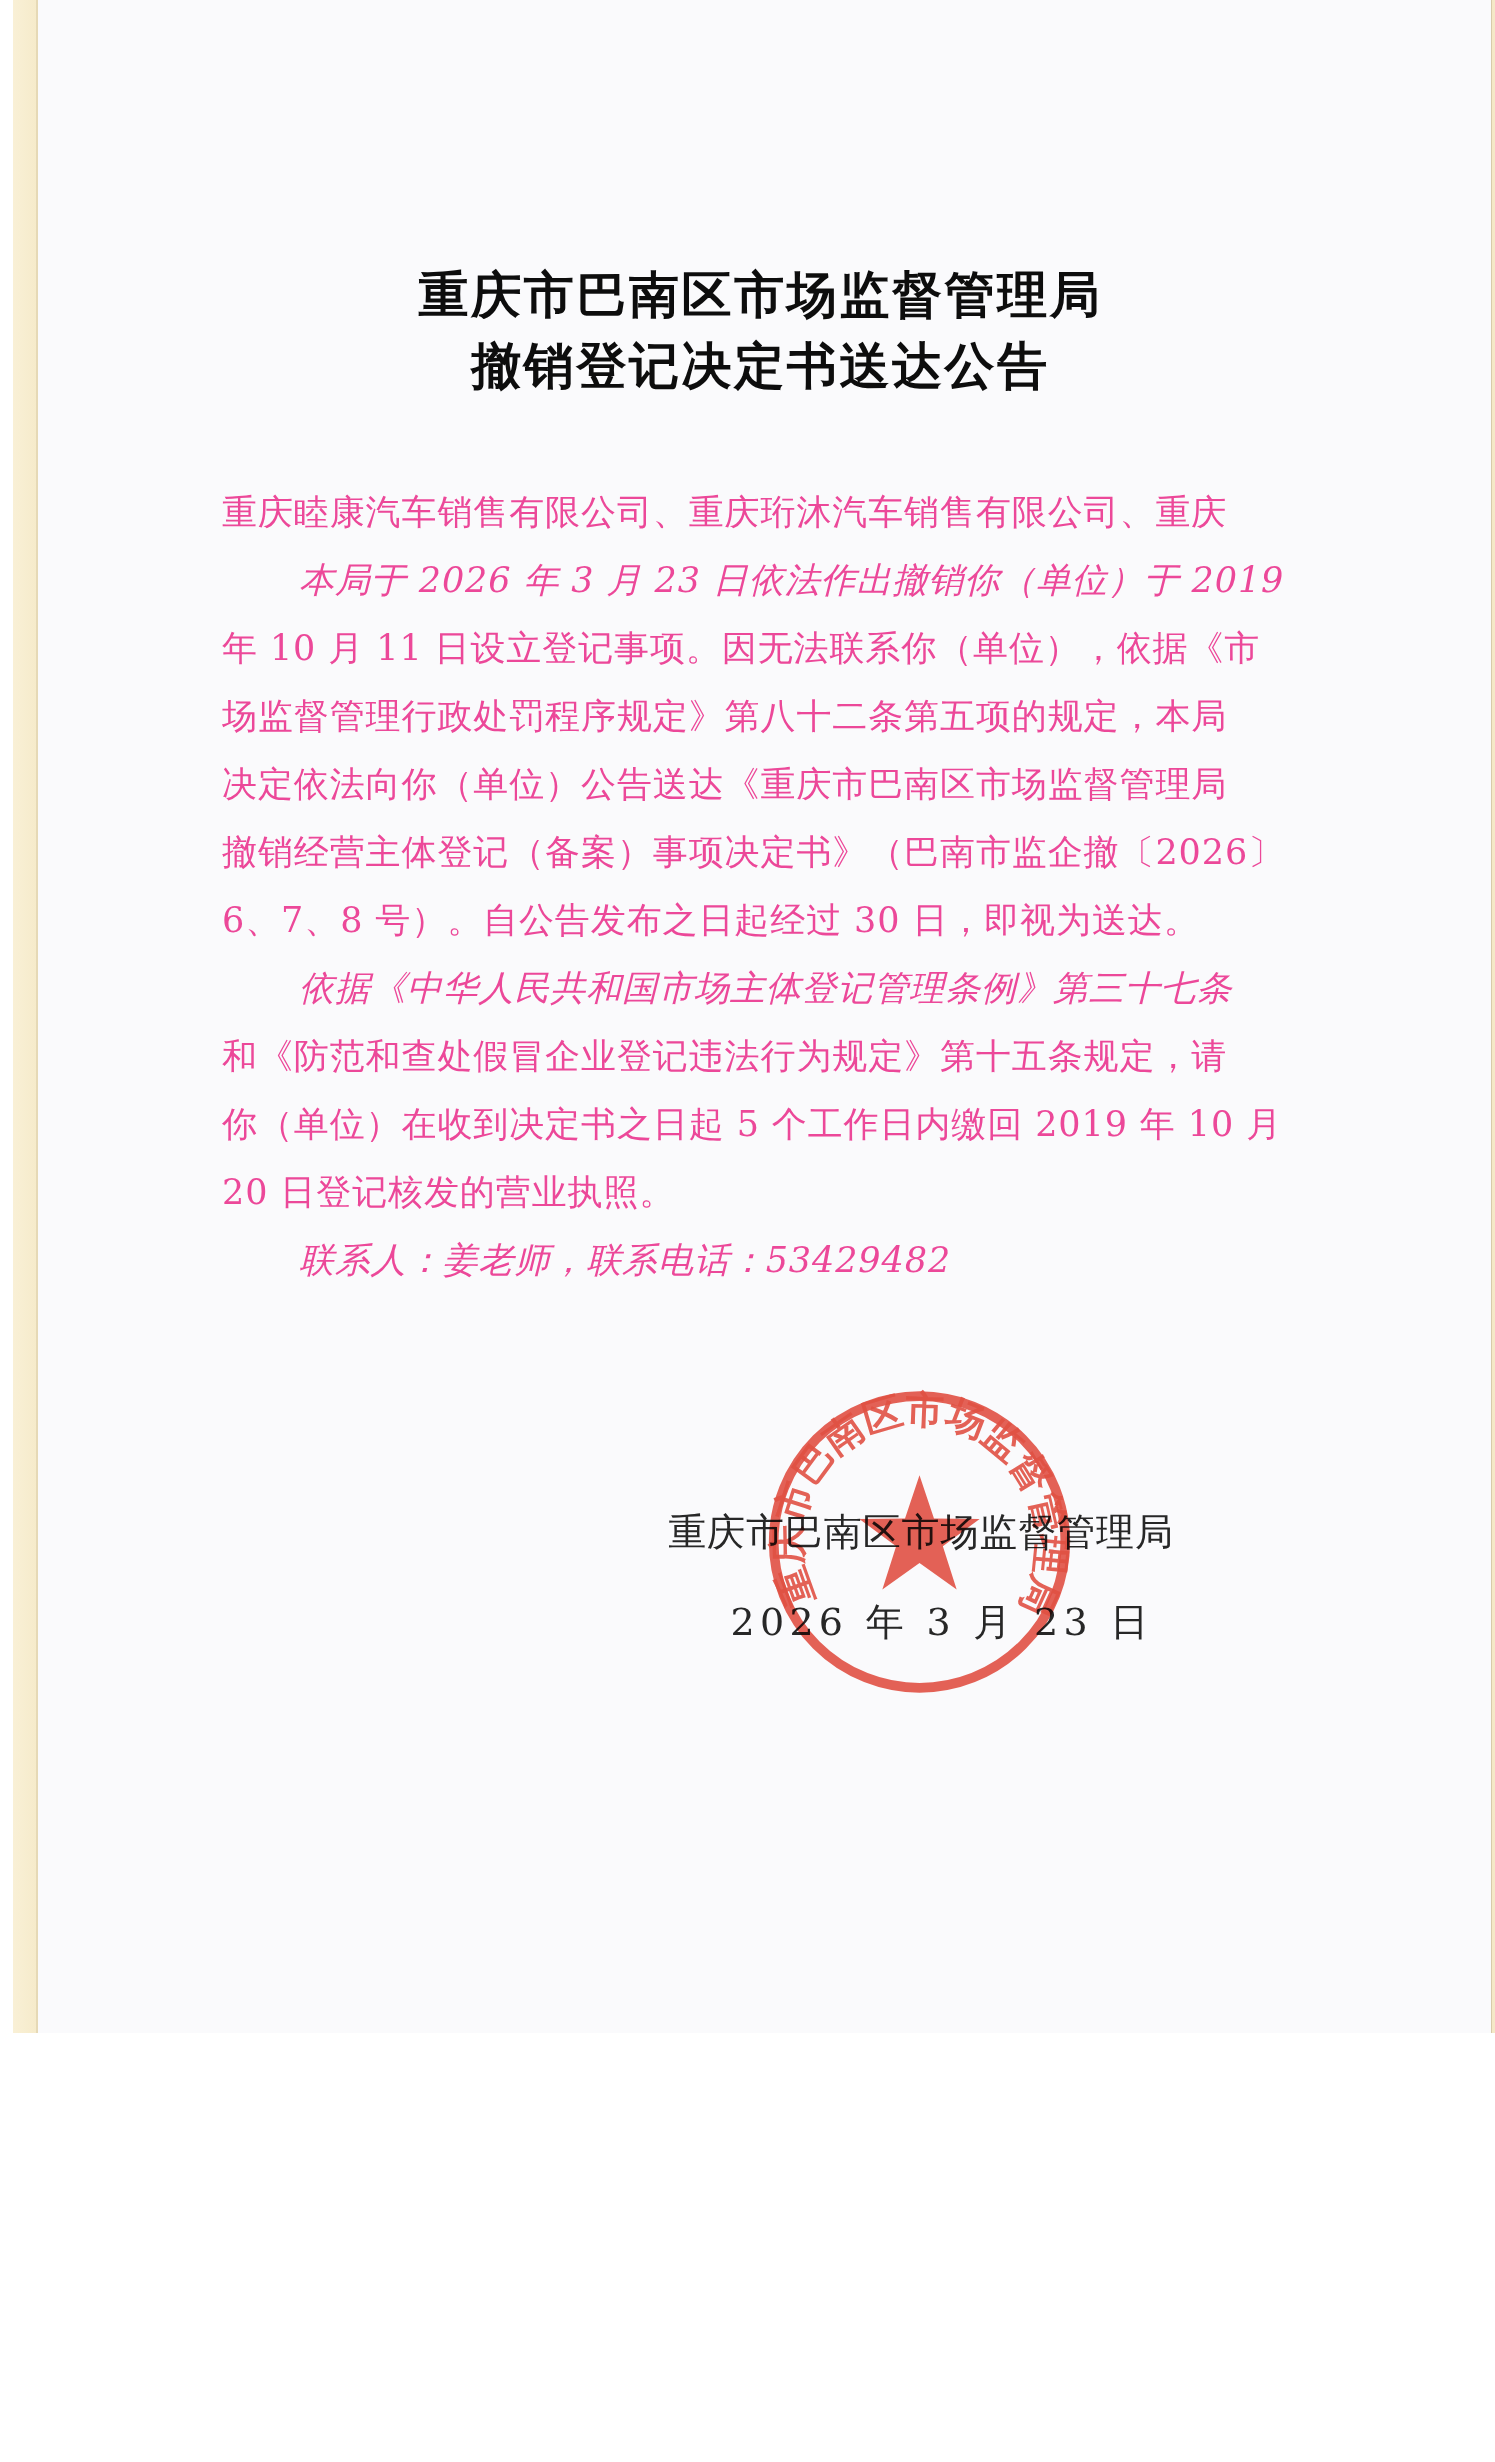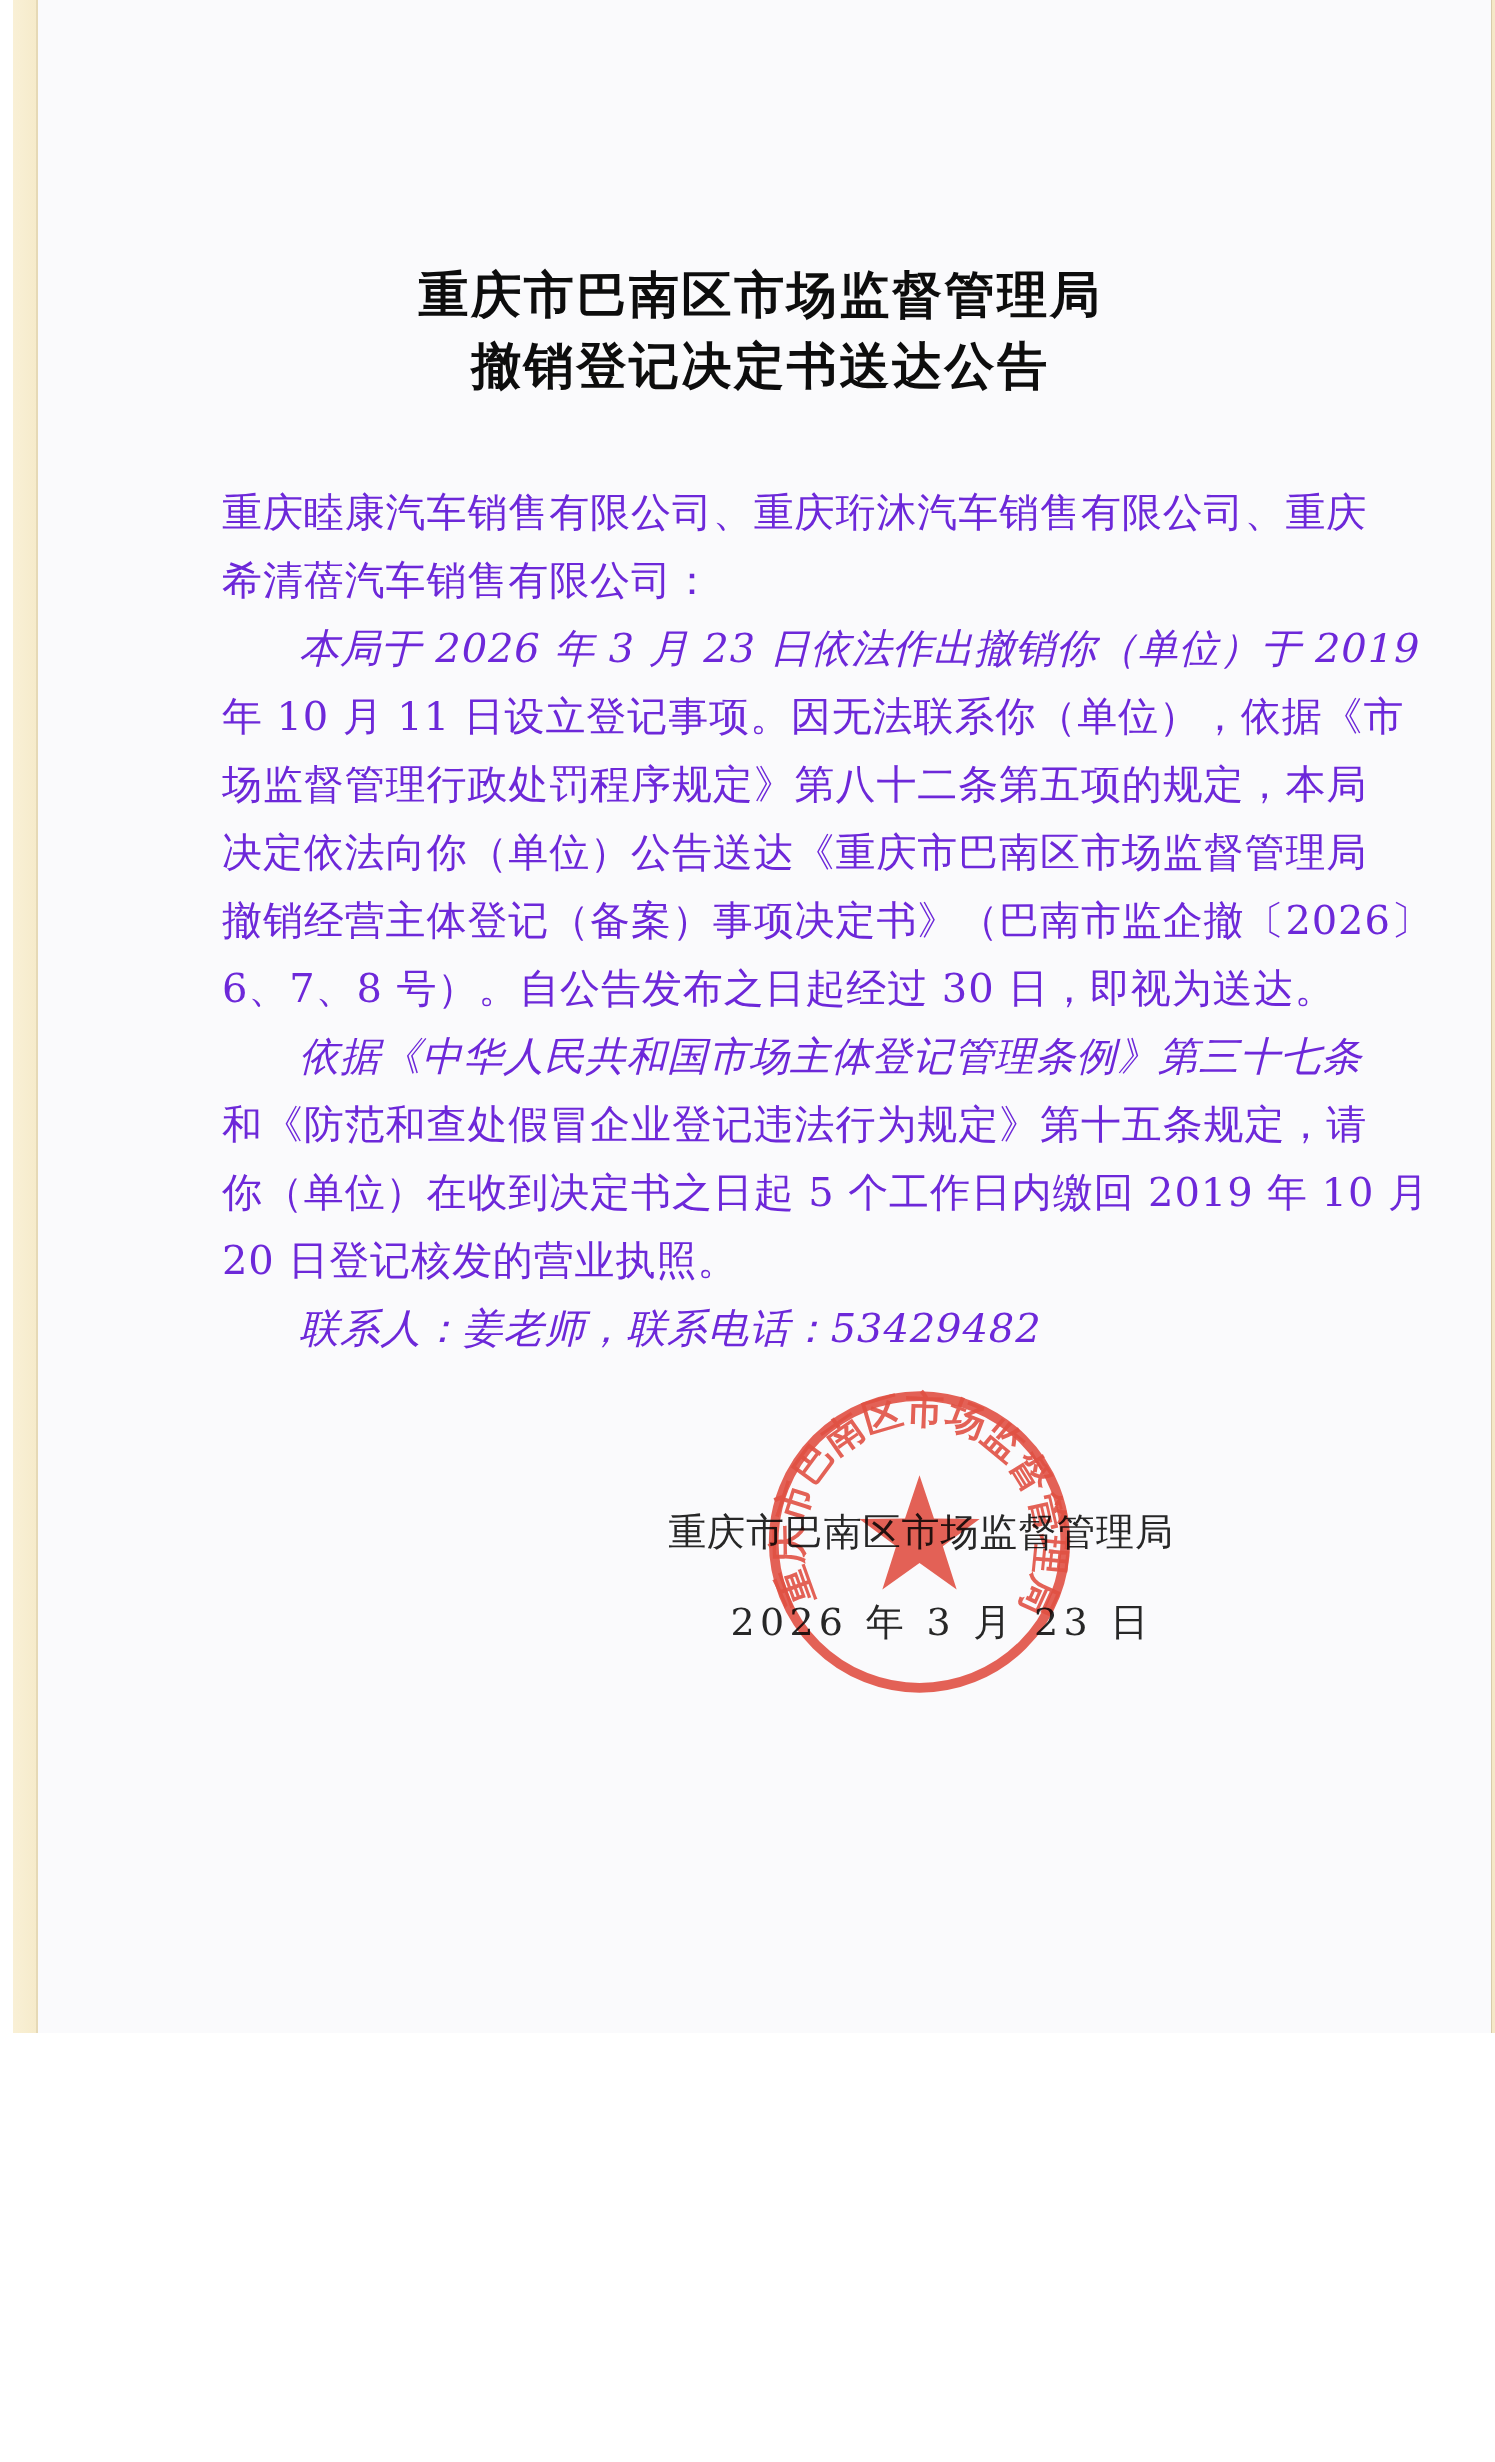--- a/index.html
+++ b/index.html
@@ -22,21 +22,21 @@
     background:linear-gradient(to right,#f4e8c6,#f7eed4);
     border-left:1.8px solid #d8cbaa;
   }
   .title-block{
     position:absolute;left:0;top:259px;width:1495px;text-align:center;
     color:#0d0d0d;font-weight:bold;
   }
   .title-line{font-size:50px;line-height:71px;letter-spacing:2.6px;}
   .body-block{
     position:absolute;left:209px;top:478px;width:1090px;
-    color:#6d28d9;font-size:40px;line-height:68px;
+    color:#ec4899;font-size:35px;line-height:68px;
     letter-spacing:0.9px;white-space:nowrap;
   }
   .body-line{height:68px;}
   .indent{padding-left:77px;font-style:italic;}
   .sign-block{
     position:absolute;left:616px;top:1506px;width:584px;text-align:center;
     color:#272727;font-size:38px;line-height:53px;white-space:nowrap;
   }
   .sign-agency{letter-spacing:0.9px;}
   .sign-date{margin-top:37px;margin-left:42px;letter-spacing:5.3px;text-align:center;}
@@ -58,21 +58,20 @@
   <div class="scan-edge-left"></div>
   <div class="scan-edge-right"></div>
 
   <div class="title-block">
     <div class="title-line">重庆市巴南区市场监督管理局</div>
     <div class="title-line">撤销登记决定书送达公告</div>
   </div>
 
   <div class="body-block">
     <div class="body-line">重庆睦康汽车销售有限公司、重庆珩沐汽车销售有限公司、重庆</div>
-    <div class="body-line">希清蓓汽车销售有限公司：</div>
     <div class="body-line indent">本局于 2026 年 3 月 23 日依法作出撤销你（单位）于 2019</div>
     <div class="body-line">年 10 月 11 日设立登记事项。因无法联系你（单位），依据《市</div>
     <div class="body-line">场监督管理行政处罚程序规定》第八十二条第五项的规定，本局</div>
     <div class="body-line">决定依法向你（单位）公告送达《重庆市巴南区市场监督管理局</div>
     <div class="body-line">撤销经营主体登记（备案）事项决定书》（巴南市监企撤〔2026〕</div>
     <div class="body-line">6、7、8 号）。自公告发布之日起经过 30 日，即视为送达。</div>
     <div class="body-line indent">依据《中华人民共和国市场主体登记管理条例》第三十七条</div>
     <div class="body-line">和《防范和查处假冒企业登记违法行为规定》第十五条规定，请</div>
     <div class="body-line">你（单位）在收到决定书之日起 5 个工作日内缴回 2019 年 10 月</div>
     <div class="body-line">20 日登记核发的营业执照。</div>

